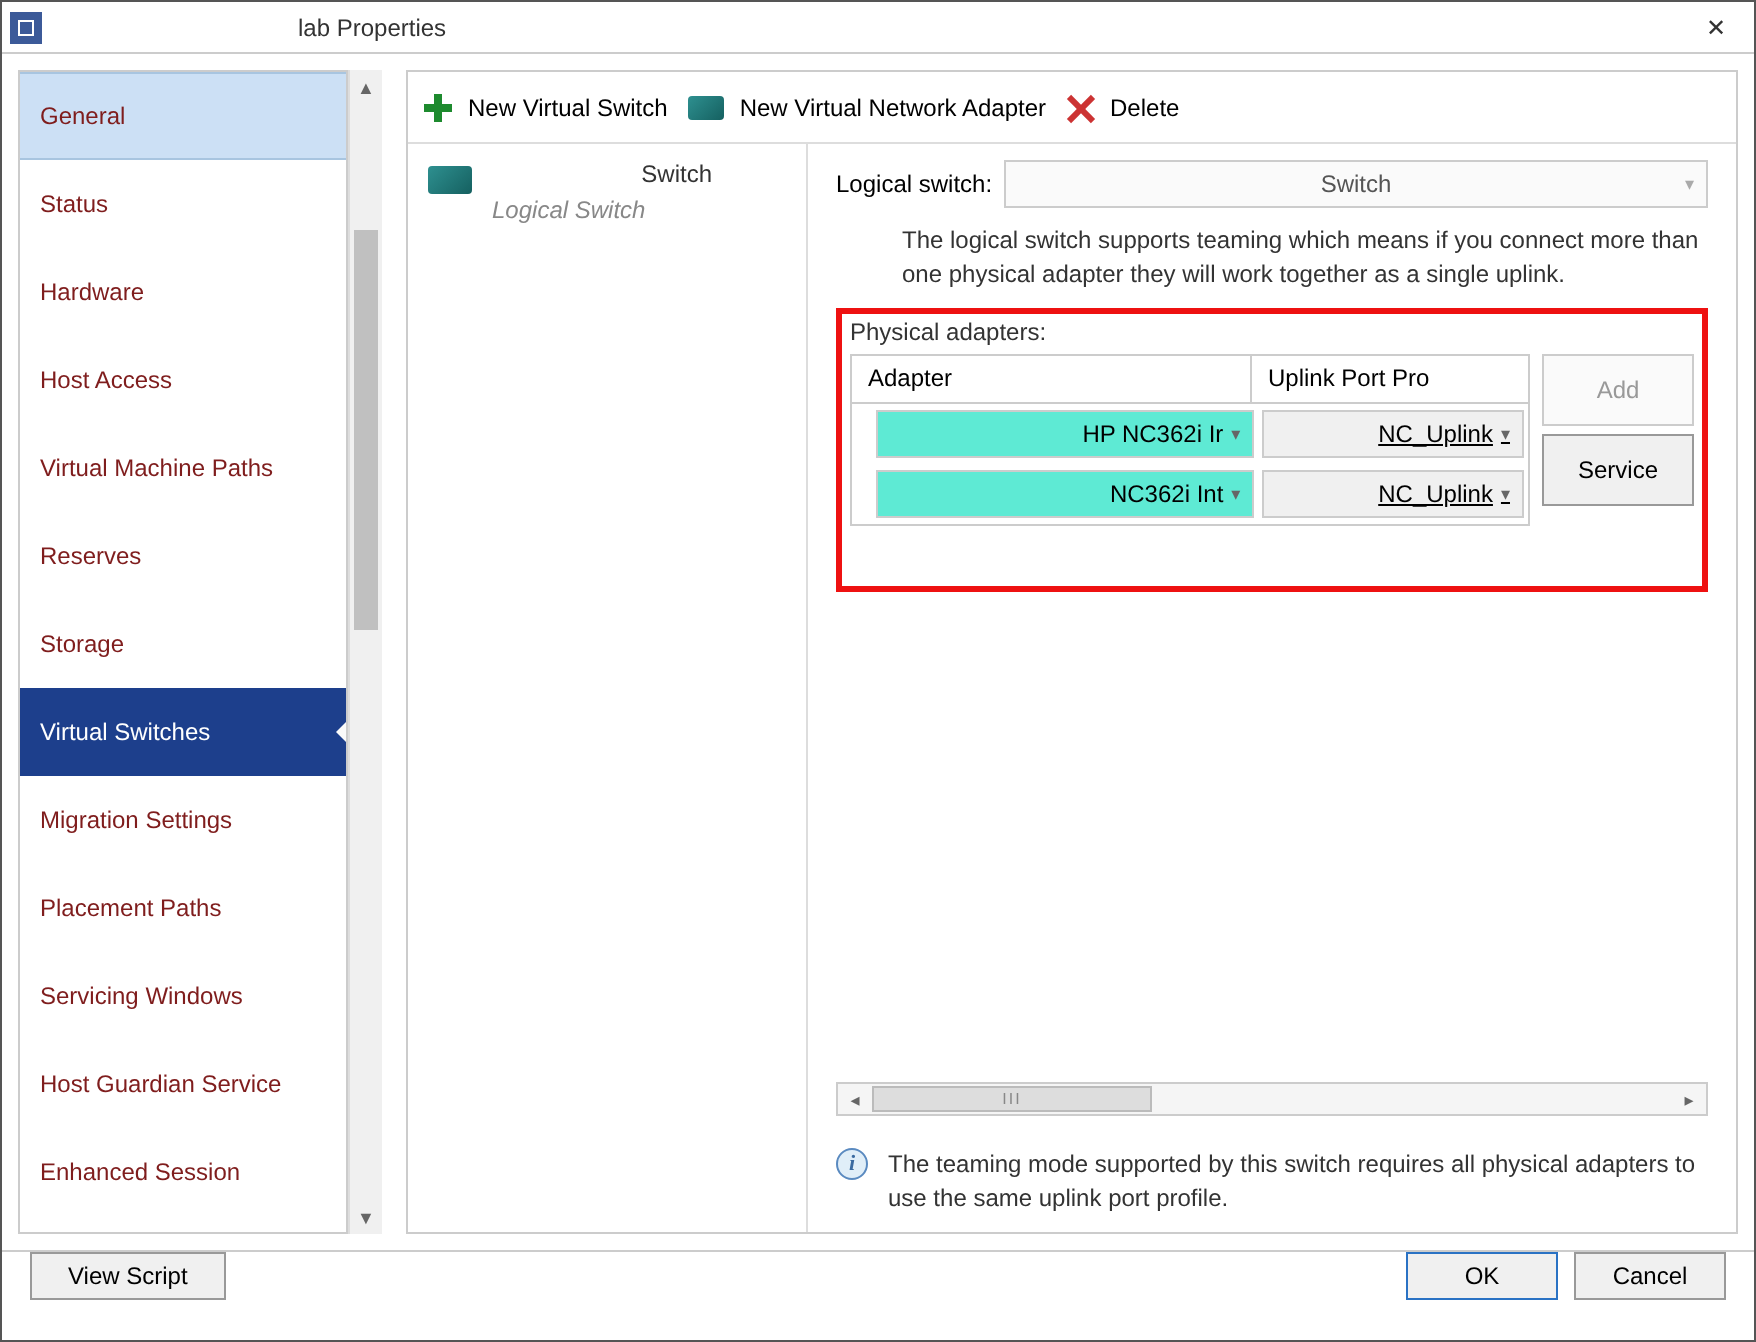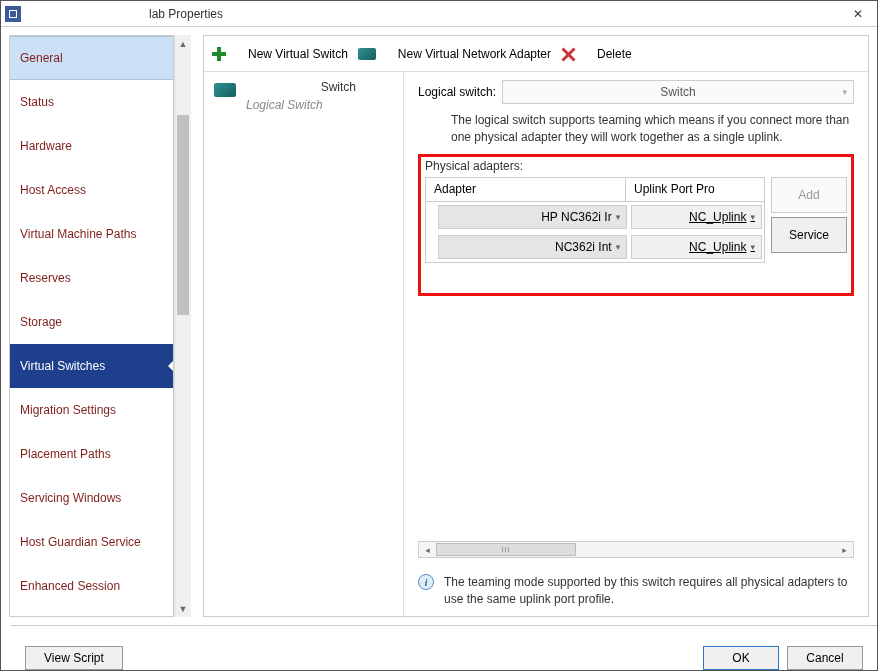--- a/index.html
+++ b/index.html
@@ -31,21 +31,21 @@
     .toolbar { height: 36px; display: flex; align-items: center; border-bottom: 1px solid #ddd; padding: 0 8px; gap: 10px; }
     .tool-add { width: 14px; height: 14px; position: relative; }
     .tool-add::before, .tool-add::after { content:''; position:absolute; background:#1d8a2e; }
     .tool-add::before { left:5px; top:0; width:4px; height:14px; }
     .tool-add::after { top:5px; left:0; height:4px; width:14px; }
     .tool-adapter { width: 18px; height: 12px; background: linear-gradient(135deg, #2e9090, #156060); border-radius: 2px; }
     .tool-del { width: 14px; height: 14px; position: relative; }
     .tool-del::before, .tool-del::after { content:''; position:absolute; left:6px; top:-1px; width:3px; height:17px; background:#c33; }
     .tool-del::before { transform: rotate(45deg); }
     .tool-del::after { transform: rotate(-45deg); }
-    .tool-item { display: flex; align-items: center; gap: 22px; cursor: default; }
+    .tool-item { display: flex; align-items: center; gap: 8px; cursor: default; }
     
     .content-body { flex: 1; display: flex; }
     .switch-list { width: 200px; border-right: 1px solid #ddd; }
     .switch-item { padding: 8px 10px; display: flex; gap: 10px; }
     .switch-icon { width: 22px; height: 14px; background: linear-gradient(135deg, #2e9090, #156060); border-radius: 2px; margin-top: 3px; flex-shrink:0; }
     .switch-names { display: flex; flex-direction: column; }
     .switch-name { color: #333; text-align: right; width: 110px; }
     .switch-sub { color: #888; font-style: italic; padding-top: 4px; }
     
     .right-pane { flex: 1; padding: 8px 14px; display: flex; flex-direction: column; }
@@ -56,38 +56,38 @@
     
     .highlight-box { border: 3px solid #e11; padding: 2px 4px 30px 4px; margin-bottom: 10px; }
     .phys-label { color: #333; margin-bottom: 4px; }
     .adapter-grid { display: flex; gap: 6px; }
     .adapter-table { flex: 1; border: 1px solid #ccc; }
     .ahead { display: flex; background: #fff; border-bottom: 1px solid #ccc; height: 24px; }
     .ahead-cell { padding: 4px 8px; border-right: 1px solid #ccc; }
     .ahead-cell:first-child { flex: 1.5; }
     .ahead-cell:last-child { flex: 1; border-right: none; }
     .arow { display: flex; height: 30px; align-items: center; padding: 2px; gap: 4px; }
-    .dd { border: 1px solid #ccc; height: 24px; display: flex; align-items: center; justify-content: flex-end; padding: 0 6px; background: #e5e5e5; gap:4px; overflow:hidden; white-space:nowrap; }
+    .dd { border: 1px solid #ccc; height: 24px; display: flex; align-items: center; justify-content: flex-end; padding: 0 6px; background: #5eead4; gap:4px; overflow:hidden; white-space:nowrap; }
     .dd.col1 { flex: 1.5; margin-left: 10px; }
     .dd.col2 { flex: 1; background: #f0f0f0; text-decoration: underline; }
     .dd-arrow { color:#666; font-size:9px; }
     .side-btns { display: flex; flex-direction: column; gap: 4px; }
     .side-btn { width: 76px; height: 36px; border: 1px solid #999; background: #f0f0f0; display: flex; align-items: center; justify-content: center; }
     .side-btn.disabled { color: #999; background:#fafafa; border-color:#ccc; }
     
     .hscroll { height: 17px; border: 1px solid #ccc; display: flex; align-items: center; background: #f5f5f5; margin-top: auto; margin-bottom:10px; }
     .hscroll-arrow { width: 17px; text-align: center; color: #666; font-size:9px; }
     .hscroll-track { flex: 1; height: 100%; position: relative; }
     .hscroll-thumb { position: absolute; left: 0; top: 1px; bottom: 1px; width: 140px; background: #ddd; border:1px solid #bbb; display:flex; align-items:center; justify-content:center; color:#888; font-size:8px; letter-spacing:1px; }
     
     .info-row { display: flex; gap: 10px; margin-top:6px; }
     .info-icon { width: 16px; height: 16px; border-radius: 50%; background: #e0eef8; border: 1px solid #5a8ac0; display: flex; align-items: center; justify-content: center; color: #3a6aa0; font-weight: bold; font-family: Georgia, serif; font-style: italic; font-size:11px; flex-shrink:0; }
     .info-text { color: #333; line-height: 1.4; }
     
-    .footer { position: absolute; bottom: 0; left: 10px; right: 0; height: 45px; border-top: 1px solid #ccc; display: flex; align-items: flex-end; padding: 0 14px; }
+    .footer { position: absolute; bottom: 0; left: 0; right: 0; height: 45px; border-top: 1px solid #ccc; display: flex; align-items: flex-start; padding: 0 14px; }
     .btn { height: 24px; padding: 0 18px; border: 1px solid #999; background: #f0f0f0; display: inline-flex; align-items: center; justify-content: center; cursor: default; min-width:76px; }
     .btn.primary { border: 1px solid #2a72c4; }
     .footer-spacer { flex: 1; }
     .footer-gap { width: 8px; }
   </style>
 </head>
 <body>
 
 <div class="titlebar">
   <div class="title-icon">

